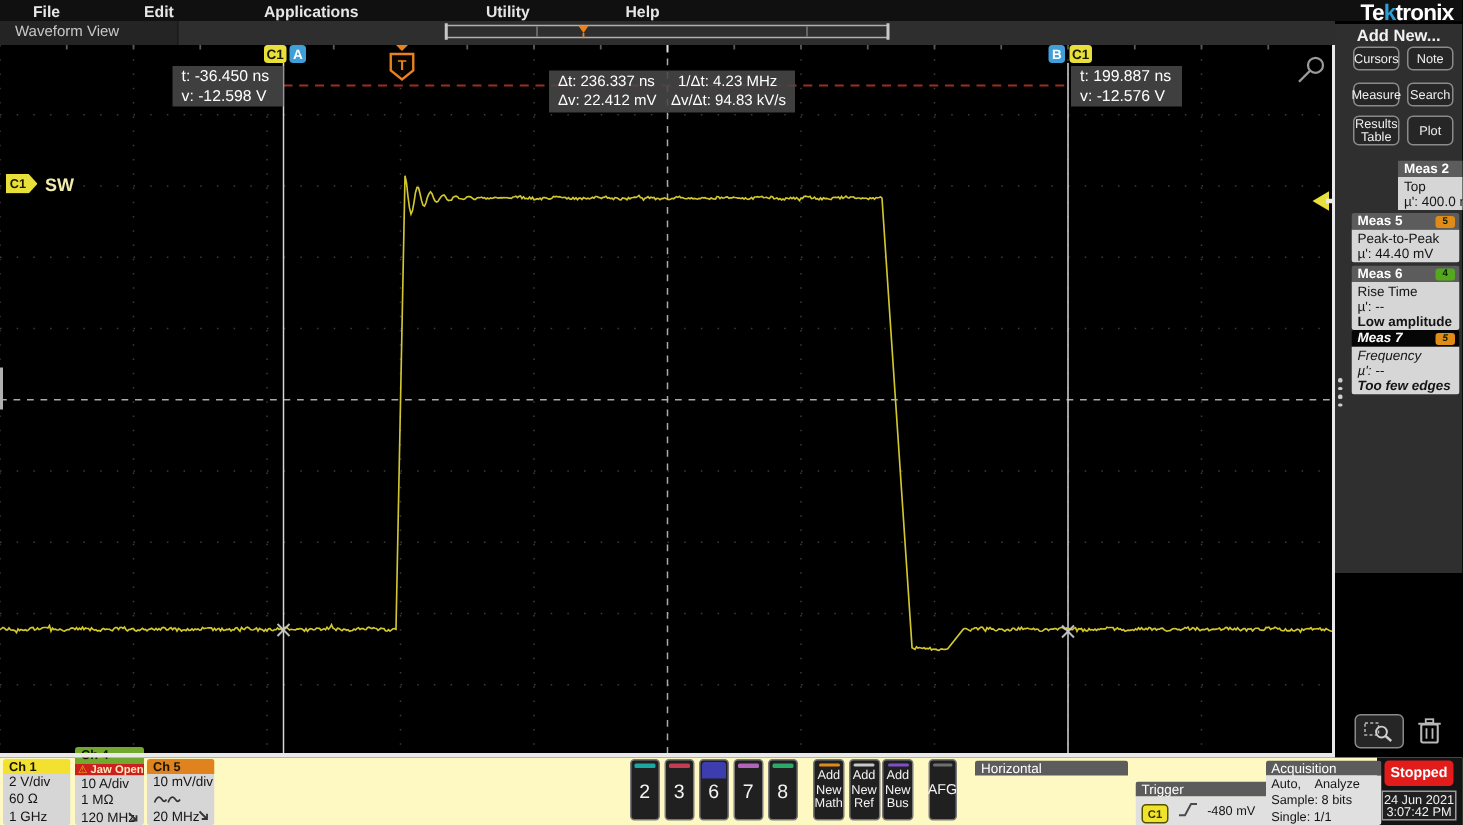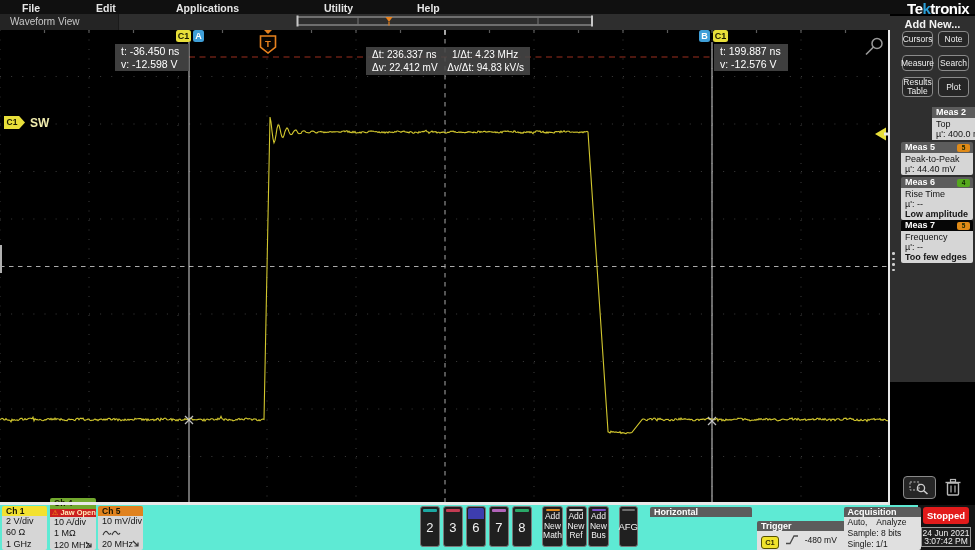--- a/index.html
+++ b/index.html
@@ -58,21 +58,21 @@
           padding:1px 0 1px 4px;white-space:nowrap;}
   .meas-b .stat{font-weight:bold;}
   #dots{position:absolute;left:2px;top:236px;width:4px;}
   #dots i{display:block;width:2.5px;height:2.5px;border-radius:50%;background:#cfcfcf;
           margin:0 0 3px 0;}
   #zoombtn{position:absolute;left:13px;top:460px;width:33px;height:23px;background:#262626;
            border:1px solid #8a8a8a;border-radius:4px;box-sizing:border-box;}
   #trashbtn{position:absolute;left:53px;top:460px;width:20px;height:23px;}
 
   
-  #bottombar{left:0;top:504.5px;width:975px;height:45.5px;background:#5eead4;z-index:8;}
+  #bottombar{left:0;top:504.5px;width:975px;height:45.5px;background:#fef9c3;z-index:8;}
   #bbdark{position:absolute;left:918px;top:0;width:57px;height:45.5px;background:#141414;}
 
   .chbadge{position:absolute;top:1.5px;width:45px;height:44px;border-radius:2px;overflow:hidden;}
   .chbadge .hd{height:10px;font-size:8.5px;font-weight:bold;color:#141400;
                line-height:10px;padding-left:4px;}
   .chbadge .bd{background:#d6d6d6;color:#141414;font-size:9px;line-height:11.3px;
                padding:0 0 0 4px;height:34px;position:relative;}
   .warnbar{height:8.5px;background:#cc1f1f;color:#ffe9b8;font-size:7.5px;font-weight:bold;
            line-height:8.5px;padding-left:2px;}
   .warnbar .tri{color:#f5b012;font-size:7px;}
@@ -83,21 +83,21 @@
   .numbtn .stripe{position:absolute;left:2px;right:2px;top:2px;height:2.5px;border-radius:1px;}
   .numbtn .cap{position:absolute;left:0.5px;right:0.5px;top:0.5px;height:11px;
                border-radius:2px 2px 0 0;}
   .addbtn{position:absolute;top:1.5px;width:21px;height:41px;background:#202020;
           border:1px solid #7a7a7a;border-radius:3px;box-sizing:border-box;color:#f2f2f2;
           font-size:8.5px;text-align:center;line-height:9.5px;
           display:flex;align-items:center;justify-content:center;}
   .addbtn .stripe{position:absolute;left:2.5px;right:2.5px;top:2px;height:2px;border-radius:1px;}
 
   .bbadge{position:absolute;top:2px;height:43px;border-radius:2px;overflow:hidden;}
-  .bbadge .hd{height:10px;background:#5c5c5c;color:#fff;font-size:9px;font-weight:bold;
+  .bbadge .hd{height:10px;background:#5c5c5c;color:#fff;font-size:9px;font-weight:normal;
               line-height:10px;padding-left:4px;}
   .bbadge .bd{background:#e0e0e0;color:#141414;font-size:8.5px;line-height:11px;
               padding:0 3px 0 4px;height:33px;white-space:nowrap;}
   .hrow{display:flex;white-space:pre;}
   .hrow .c1{width:56px;display:inline-block;}
   .trig-src{display:inline-block;width:16px;height:11px;background:#f0e32c;border:1px solid #555000;
             border-radius:3px;color:#332f00;font-size:7.5px;font-weight:bold;text-align:center;
             line-height:11px;vertical-align:-2px;}
 
   #stopped{position:absolute;left:923px;top:2px;width:46px;height:17.5px;background:#e21b1b;
@@ -254,21 +254,21 @@
   </div>
   <div class="meas" style="top:161px;">
     <div class="meas-h"><span>Meas 6</span>
       <span class="meas-chip" style="background:#55a81e">4</span></div>
     <div class="meas-b">
       <div>Rise Time</div>
       <div>µ': --</div>
       <div class="stat">Low amplitude</div>
     </div>
   </div>
-  <div class="meas" style="top:204px;">
+  <div class="meas" style="top:204px;font-style:italic;">
     <div class="meas-h sel"><span>Meas 7</span>
       <span class="meas-chip" style="background:#e08a17">5</span></div>
     <div class="meas-b">
       <div>Frequency</div>
       <div>µ': --</div>
       <div class="stat">Too few edges</div>
     </div>
   </div>
 
   <div id="dots">

